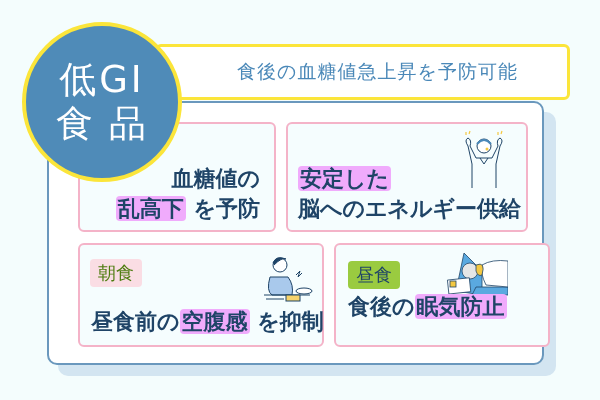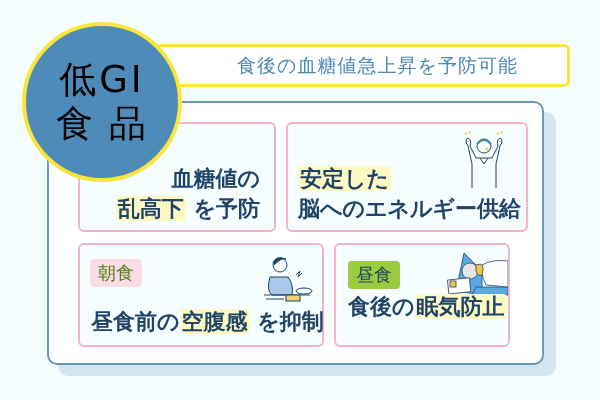--- a/index.html
+++ b/index.html
@@ -12,43 +12,43 @@
   }
   .panel-shadow {
     position: absolute; left: 58px; top: 112px; width: 498px; height: 264px;
     background: #d3e5f1; border-radius: 10px;
   }
   .panel {
     position: absolute; left: 47px; top: 101px; width: 497px; height: 264px;
     background: #ffffff; border: 2px solid #6a98bd; border-radius: 10px;
   }
   .headline {
-    position: absolute; left: 155px; top: 44px; width: 415px; height: 43px;
+    position: absolute; left: 155px; top: 44px; width: 415px; height: 56px;
     background: #ffffff; border: 3px solid #fbe53a; border-radius: 6px;
     display: flex; align-items: center; justify-content: center;
     padding-left: 30px;
   }
   .headline span { color: #4a88b8; font-size: 19px; letter-spacing: 1px; }
   .badge {
     position: absolute; left: 22px; top: 22px; width: 160px; height: 160px;
     border-radius: 50%; background: #4f8bb8; border: 4px solid #fbe53a;
     display: flex; flex-direction: column; align-items: center; justify-content: center;
-    color: #000000; z-index: 3;
+    color: #ffffff; z-index: 3;
   }
   .badge .l1 { font-size: 37px; line-height: 44px; letter-spacing: 3px; }
   .badge .l2 { font-size: 37px; line-height: 44px; letter-spacing: 16px; padding-left: 14px; }
   .card {
     position: absolute; background: #f5fdfe; border: 2px solid #f4b3c8; border-radius: 6px;
   }
   .c1 { left: 78px; top: 122px; width: 198px; height: 110px; }
   .c2 { left: 286px; top: 122px; width: 242px; height: 110px; }
   .c3 { left: 78px; top: 243px; width: 246px; height: 104px; }
-  .c4 { left: 334px; top: 243px; width: 176px; height: 104px; }
+  .c4 { left: 334px; top: 243px; width: 216px; height: 104px; }
   .txt { position: absolute; font-size: 22px; color: #1f4467; white-space: nowrap; line-height: 26px; font-weight: bold; }
-  .hl { background: #fef9c3; border-radius: 4px; padding: 0 2px; }
+  .hl { background: #f0abfc; border-radius: 4px; padding: 0 2px; }
   .tag { position: absolute; font-size: 18px; padding: 2px 8px; border-radius: 4px; line-height: 24px; }
   .tag-pink { background: #fadde4; color: #4d7c0f; }
   .tag-green { background: #9acb40; color: #1f4467; }
   .illus { position: absolute; }
 </style>
 </head>
 <body>
 
 <div class="panel-shadow"></div>
 <div class="panel"></div>

